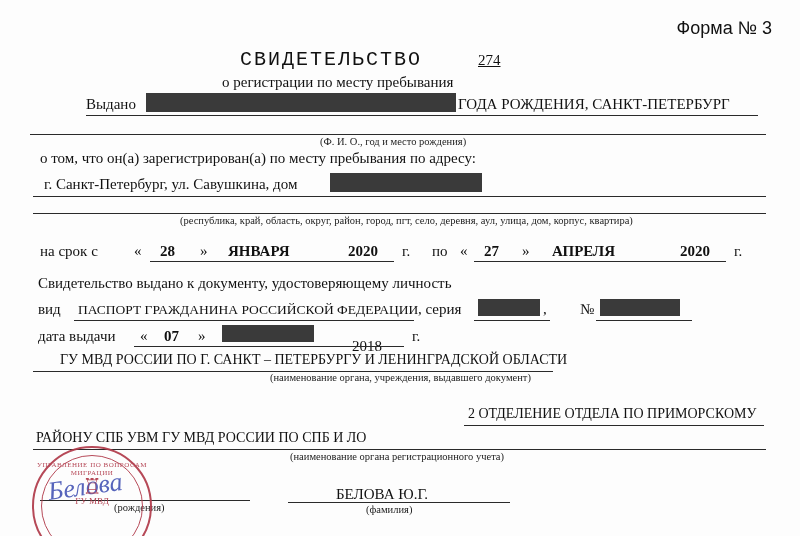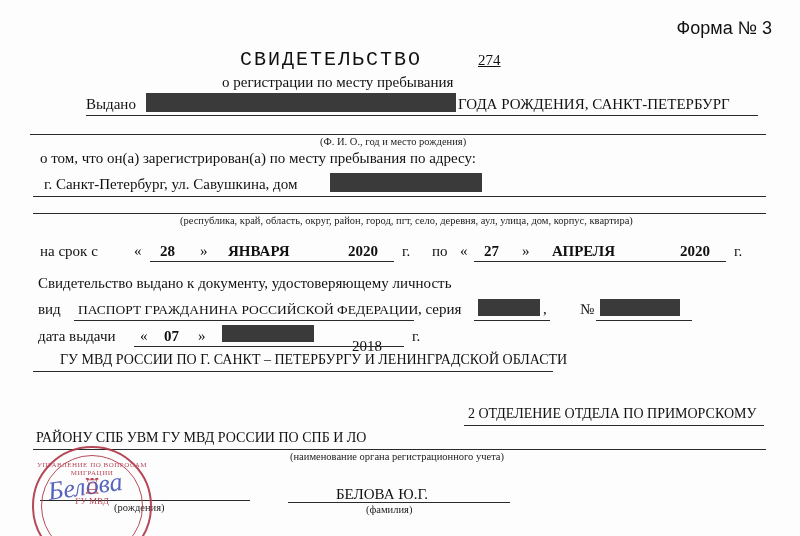--- a/index.html
+++ b/index.html
@@ -201,20 +201,21 @@
     <div class="lbl" style="left:140px; top:328px;">«</div>
     <div class="lbl" style="left:164px; top:328px; font-weight:bold;">07</div>
     <div class="lbl" style="left:198px; top:328px;">»</div>
     <div class="redact" style="left:222px; top:325px; width:92px; height:17px;"></div>
     <div class="lbl" style="left:352px; top:328px; font-weight:normal;margin-top:10px;">2018</div>
     <div class="lbl" style="left:412px; top:328px;">г.</div>
     <div class="rule" style="left:134px; top:346px; width:270px;"></div>
 
     <div class="lbl" style="left:36px; top:352px; font-size:14px;margin-left:24px;">ГУ  МВД  РОССИИ  ПО  Г. САНКТ – ПЕТЕРБУРГУ  И  ЛЕНИНГРАДСКОЙ ОБЛАСТИ</div>
     <div class="rule" style="left:33px; top:371px; width:520px;"></div>
+    <div class="small" style="left:270px; top:372px;">(наименование органа, учреждения, выдавшего документ)</div>
 
     <div class="lbl" style="left:468px; top:406px; font-size:14px;">2 ОТДЕЛЕНИЕ ОТДЕЛА  ПО ПРИМОРСКОМУ</div>
     <div class="rule" style="left:464px; top:425px; width:300px;"></div>
     <div class="lbl" style="left:36px; top:430px; font-size:14px;">РАЙОНУ СПБ УВМ  ГУ  МВД РОССИИ  ПО СПБ  И  ЛО</div>
     <div class="rule" style="left:33px; top:449px; width:733px;"></div>
     <div class="small" style="left:290px; top:451px;">(наименование органа регистрационного учета)</div>
 
     <div class="signature">Белова</div>
     <div class="rule" style="left:40px; top:500px; width:210px;"></div>
     <div class="small" style="left:114px; top:502px;">(рождения)</div>

